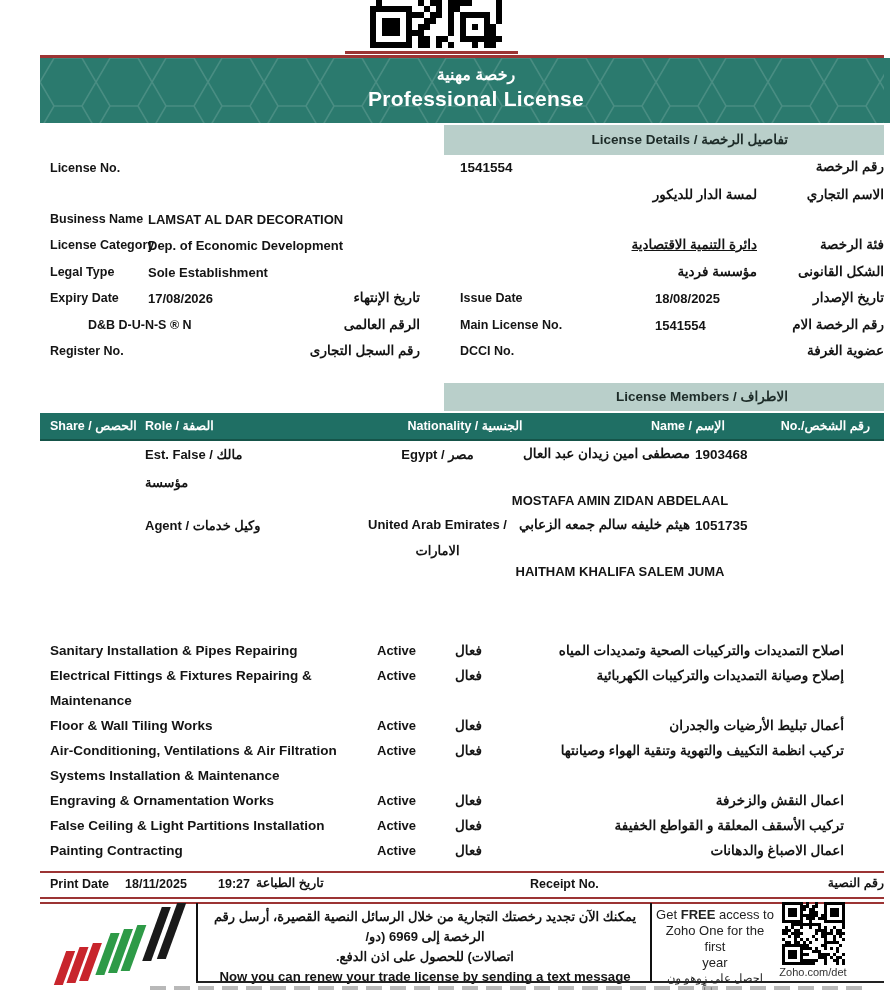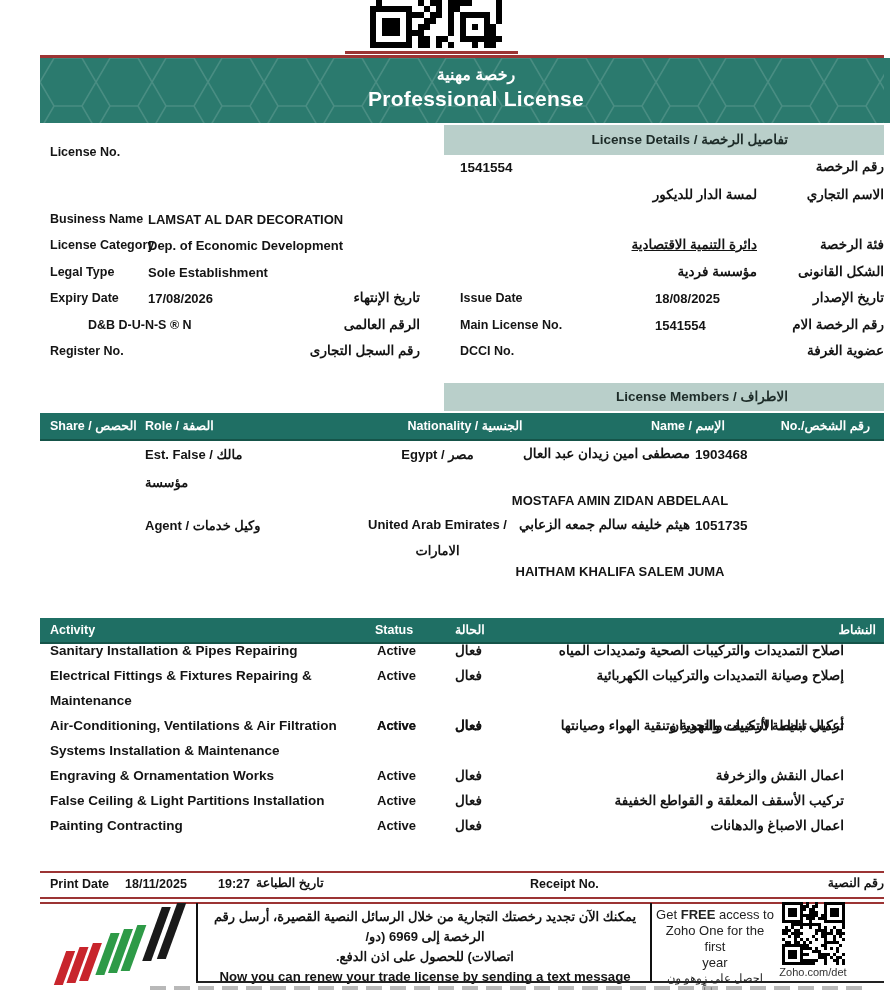--- a/index.html
+++ b/index.html
@@ -127,21 +127,21 @@
       <rect width="844" height="65" fill="url(#hexp)"></rect>
     </svg>
     <div class="titles">
       <div class="t-ar">رخصة مهنية</div>
       <div class="t-en">Professional License</div>
     </div>
   </div>
 
   <div class="secbar" style="top:125px;">License Details  /  تفاصيل الرخصة</div>
 
-  <div class="abs lbl cA" style="top:145px;">License No.</div>
+  <div class="abs lbl cA" style="top:161px;">License No.</div>
   <div class="abs val cD" style="top:160px;font-size:13.5px;">1541554</div>
   <div class="abs arv cR" style="top:158px;">رقم الرخصة</div>
 
   <div class="abs arv cEr" style="top:186px;">لمسة الدار للديكور</div>
   <div class="abs arv cR" style="top:186px;margin-left:20px;">الاسم التجاري</div>
 
   <div class="abs lbl cA" style="top:212px;">Business Name</div>
   <div class="abs val cB" style="top:212px;">LAMSAT AL DAR DECORATION</div>
 
   <div class="abs lbl cA" style="top:238px;">License Category</div>
@@ -188,41 +188,36 @@
   <div class="mcell" style="left:145px;top:441px;width:132px;">Est. False / مالك مؤسسة</div>
   <div class="mcell" style="left:460px;top:487px;width:320px;text-align:center;">MOSTAFA AMIN ZIDAN ABDELAAL</div>
 
   <div class="mcell" style="left:695px;top:512px;font-size:13.5px;">1051735</div>
   <div class="mcell" style="left:450px;top:511px;width:240px;text-align:right;font-size:13.5px;direction:rtl;">هيثم خليفه سالم جمعه الزعابي</div>
   <div class="mcell" style="left:350px;top:512px;width:175px;text-align:center;line-height:26px;">United Arab Emirates / الامارات</div>
   <div class="mcell" style="left:145px;top:512px;width:132px;">Agent / وكيل خدمات</div>
   <div class="mcell" style="left:460px;top:558px;width:320px;text-align:center;">HAITHAM KHALIFA SALEM JUMA</div>
 
 
-  <div class="thbar" style="top:618px;height:24px;">
-    <div class="thcell" style="left:10px;">Activity</div>
-    <div class="thcell" style="left:335px;">Status</div>
-    <div class="thcell" style="left:415px;">الحالة</div>
-    <div class="thcell" style="right:8px;">النشاط</div>
-  </div>
 
   <div class="actwrap">
     <div class="actrow">
       <div class="a-en">Sanitary Installation &amp; Pipes Repairing</div>
       <div class="a-st">Active</div>
       <div class="a-sa">فعال</div>
       <div class="a-ar">اصلاح التمديدات والتركيبات الصحية وتمديدات المياه</div>
     </div>
     <div class="actrow">
       <div class="a-en">Electrical Fittings &amp; Fixtures Repairing &amp; Maintenance</div>
       <div class="a-st">Active</div>
       <div class="a-sa">فعال</div>
       <div class="a-ar">إصلاح وصيانة التمديدات والتركيبات الكهربائية</div>
     </div>
     <div class="actrow">
+      <div class="a-en">Floor &amp; Wall Tiling Works</div>
       <div class="a-st">Active</div>
       <div class="a-sa">فعال</div>
       <div class="a-ar">أعمال تبليط الأرضيات والجدران</div>
     </div>
     <div class="actrow">
       <div class="a-en">Air-Conditioning, Ventilations &amp; Air Filtration Systems Installation &amp; Maintenance</div>
       <div class="a-st">Active</div>
       <div class="a-sa">فعال</div>
       <div class="a-ar">تركيب  انظمة التكييف والتهوية وتنقية الهواء وصيانتها</div>
     </div>

